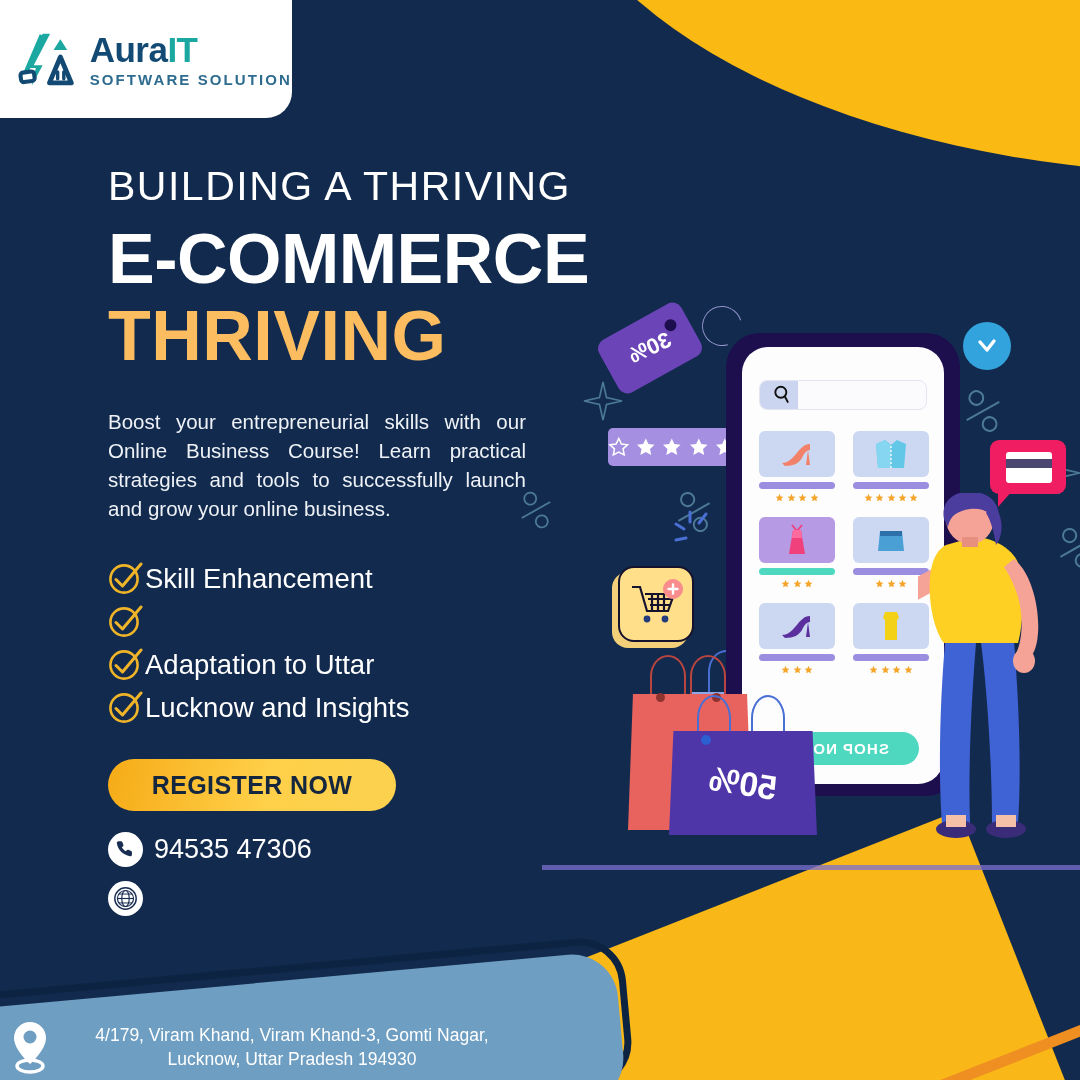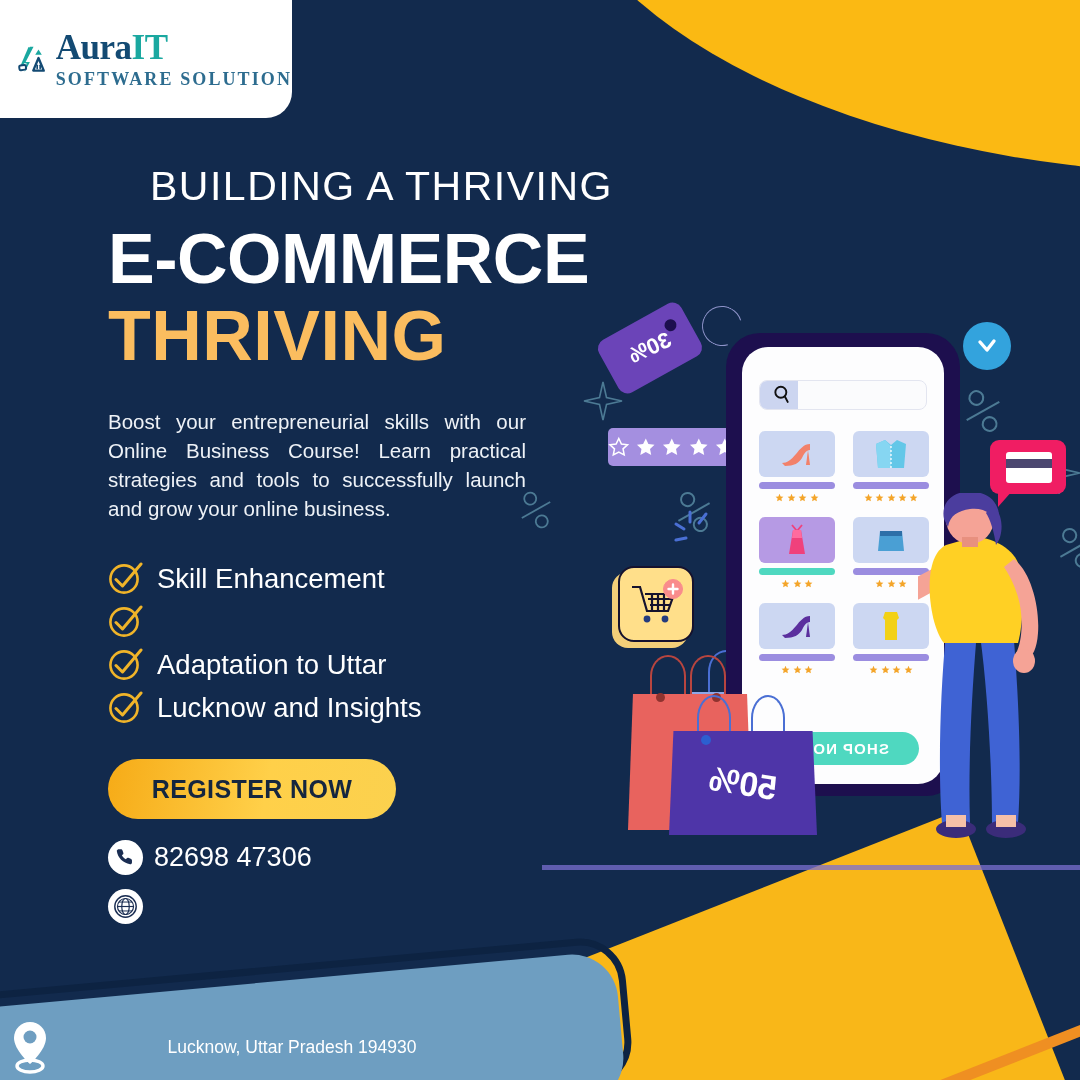--- a/index.html
+++ b/index.html
@@ -38,60 +38,59 @@
   }
   .footer-panel{
     position:absolute; left:-78px; bottom:-52px; width:700px; height:150px;
     background:#6e9ec1; border-radius:46px; transform:rotate(-5.2deg);
   }
 
   
   .logo-card{
     position:absolute; left:0; top:0; width:292px; height:118px;
     background:#ffffff; border-radius:0 0 26px 0;
-    display:flex; align-items:center; gap:6px; padding-left:18px; z-index:40;font-family:Liberation Serif, serif;
+    display:flex; align-items:center; gap:6px; padding-left:18px; z-index:40;
   }
   .logo-text{ display:flex; flex-direction:column; line-height:1; }
   .logo-word{ font-size:35px; font-weight:bold; letter-spacing:-.5px; white-space:nowrap; }
   .logo-aura{ color:#134a73; }
   .logo-it{ color:#1aa8a0; }
   .logo-sub{
-    font-size:18px; letter-spacing:2.1px; color:#2d6c8f; font-weight:600;
+    font-size:15px; letter-spacing:2.1px; color:#2d6c8f; font-weight:600;
     margin-top:5px; white-space:nowrap;
   }
 
   
   .copy{ position:absolute; left:108px; top:163px; width:580px; z-index:30; }
   .kicker{
     font-size:41px; color:#fff; letter-spacing:1.5px; font-weight:400;
     white-space:nowrap;
-    margin-left:42px;
   }
   .h-main{
     font-size:70px; font-weight:bold; color:#fff; letter-spacing:-.5px;
     margin-top:14px; line-height:1.02; white-space:nowrap;
   }
   .h-accent{
     font-size:70px; font-weight:bold; color:#fbbd5f; letter-spacing:.5px;
     margin-top:6px; line-height:1.02; white-space:nowrap;
   }
   .para{
     width:418px; margin-top:34px; color:#eef2f7; font-size:20.5px;
     line-height:1.42; text-align:justify;
   }
 
   
   .bullets{ margin-top:38px; display:flex; flex-direction:column; gap:8px; }
-  .bullet{ display:flex; align-items:center; gap:14px; }
+  .bullet{ display:flex; align-items:center; gap:2px; }
   .bullet-label{ color:#fff; font-size:27.5px; white-space:nowrap; }
   .chk{ width:35px; height:35px; flex:0 0 35px; position:relative; }
 
   
   .cta{
-    margin-top:34px; width:288px; height:60px; border-radius:30px;
+    margin-top:34px; width:288px; height:52px; border-radius:30px;
     background:linear-gradient(100deg,#f6ab17 0%,#ffd049 55%,#fbd14e 100%);
     color:#15263f; font-size:25px; font-weight:bold; letter-spacing:.4px;
     display:flex; align-items:center; justify-content:center; border:none;
     cursor:pointer;
   }
   .contact-row{ display:flex; align-items:center; gap:11px; margin-top:21px; }
   .contact-row.web{ margin-top:14px; }
   .cicon{
     width:35px; height:35px; flex:0 0 35px; border-radius:50%;
     background:#fff; display:flex; align-items:center; justify-content:center;
@@ -610,21 +609,21 @@
     </div>
 
     <button class="cta">REGISTER NOW</button>
 
     <div class="contact-row">
       <span class="cicon">
         <svg width="21" height="21" viewBox="0 0 24 24">
           <path d="M6.6 2.5c1 0 1.7.6 2 1.5l.9 2.6c.3.8.1 1.6-.6 2.1l-1 .8c.9 2 2.5 3.6 4.5 4.5l.8-1c.5-.7 1.3-.9 2.1-.6l2.6.9c.9.3 1.5 1 1.5 2v2.3c0 1.2-1 2.2-2.2 2-8-1-14.2-7.2-15.2-15.2C2.3 3.2 3.3 2.5 4.5 2.5z" fill="#1a2d52"></path>
         </svg>
       </span>
-      <span class="contact-text">82698 47306</span>
+      <span class="contact-text">94535 47306</span>
     </div>
     <div class="contact-row web">
       <span class="cicon">
         <svg width="25" height="25" viewBox="0 0 28 28">
           <circle cx="14" cy="14" r="12" fill="none" stroke="#1a2d52" stroke-width="1.6"></circle>
           <circle cx="14" cy="14" r="9" fill="none" stroke="#1a2d52" stroke-width="1.3"></circle>
           <ellipse cx="14" cy="14" rx="4.2" ry="9" fill="none" stroke="#1a2d52" stroke-width="1.3"></ellipse>
           <line x1="5" y1="14" x2="23" y2="14" stroke="#1a2d52" stroke-width="1.3"></line>
           <line x1="6.5" y1="9" x2="21.5" y2="9" stroke="#1a2d52" stroke-width="1.1"></line>
           <line x1="6.5" y1="19" x2="21.5" y2="19" stroke="#1a2d52" stroke-width="1.1"></line>
@@ -633,17 +632,18 @@
     </div>
   </div>
 
   <div class="addr">
     <svg width="40" height="54" viewBox="0 0 40 54">
       <path d="M20 2 C11 2 4 9 4 18 C4 30 20 44 20 44 C20 44 36 30 36 18 C36 9 29 2 20 2 Z" fill="#fff"></path>
       <circle cx="20" cy="17" r="6.5" fill="#6e9ec1"></circle>
       <ellipse cx="20" cy="46" rx="13" ry="6" fill="none" stroke="#fff" stroke-width="3.4"></ellipse>
     </svg>
     <div class="addr-text">
+      <div>4/179, Viram Khand, Viram Khand-3, Gomti Nagar,</div>
       <div>Lucknow, Uttar Pradesh 194930</div>
     </div>
   </div>
 
 </div>
 
 </body></html>

